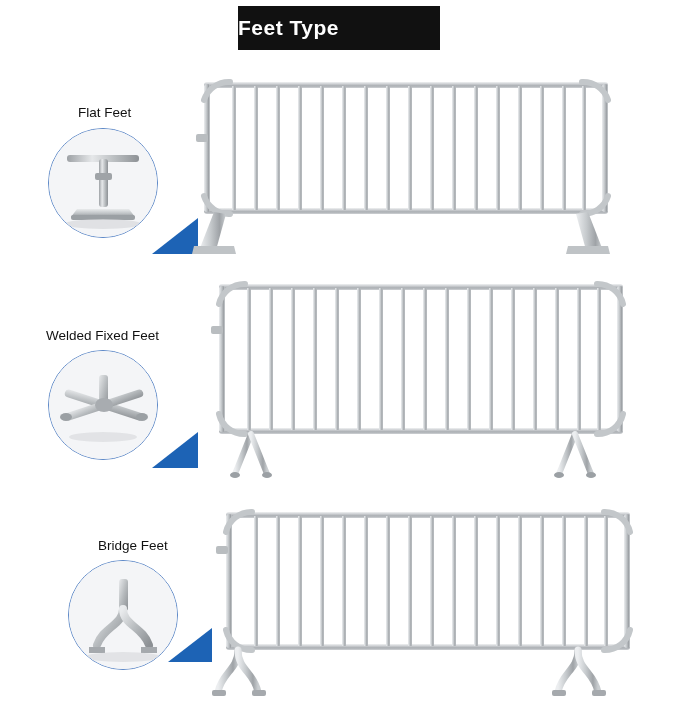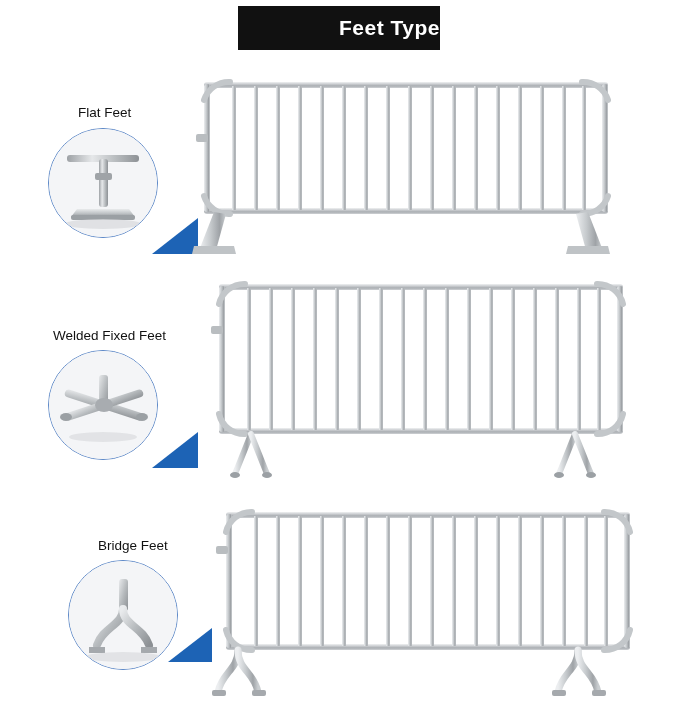--- a/index.html
+++ b/index.html
@@ -18,38 +18,38 @@
   
   .title-banner {
     position: absolute;
     left: 238px;
     top: 6px;
     width: 202px;
     height: 44px;
     background: #111111;
     display: flex;
     align-items: center;
-    justify-content: flex-end;
+    justify-content: flex-start;
   }
   .title-banner .title-text {
     color: #ffffff;
     font-size: 21px;
     font-weight: bold;
     letter-spacing: 0.5px;
   }
 
   
   .section-label {
     position: absolute;
     font-size: 13.5px;
     color: #111111;
     white-space: nowrap;
   }
   .lbl-1 { left: 78px;  top: 105px; text-align: right; }
-  .lbl-2 { left: 53px;  top: 328px; }
+  .lbl-2 { left: 46px;  top: 328px; }
   .lbl-3 { left: 78px;  top: 538px; margin-left: 20px; }
 
   
   .detail-circle {
     position: absolute;
     width: 108px;
     height: 108px;
     border-radius: 50%;
     border: 1.5px solid #5b87c7;
     background: #f4f5f7;

